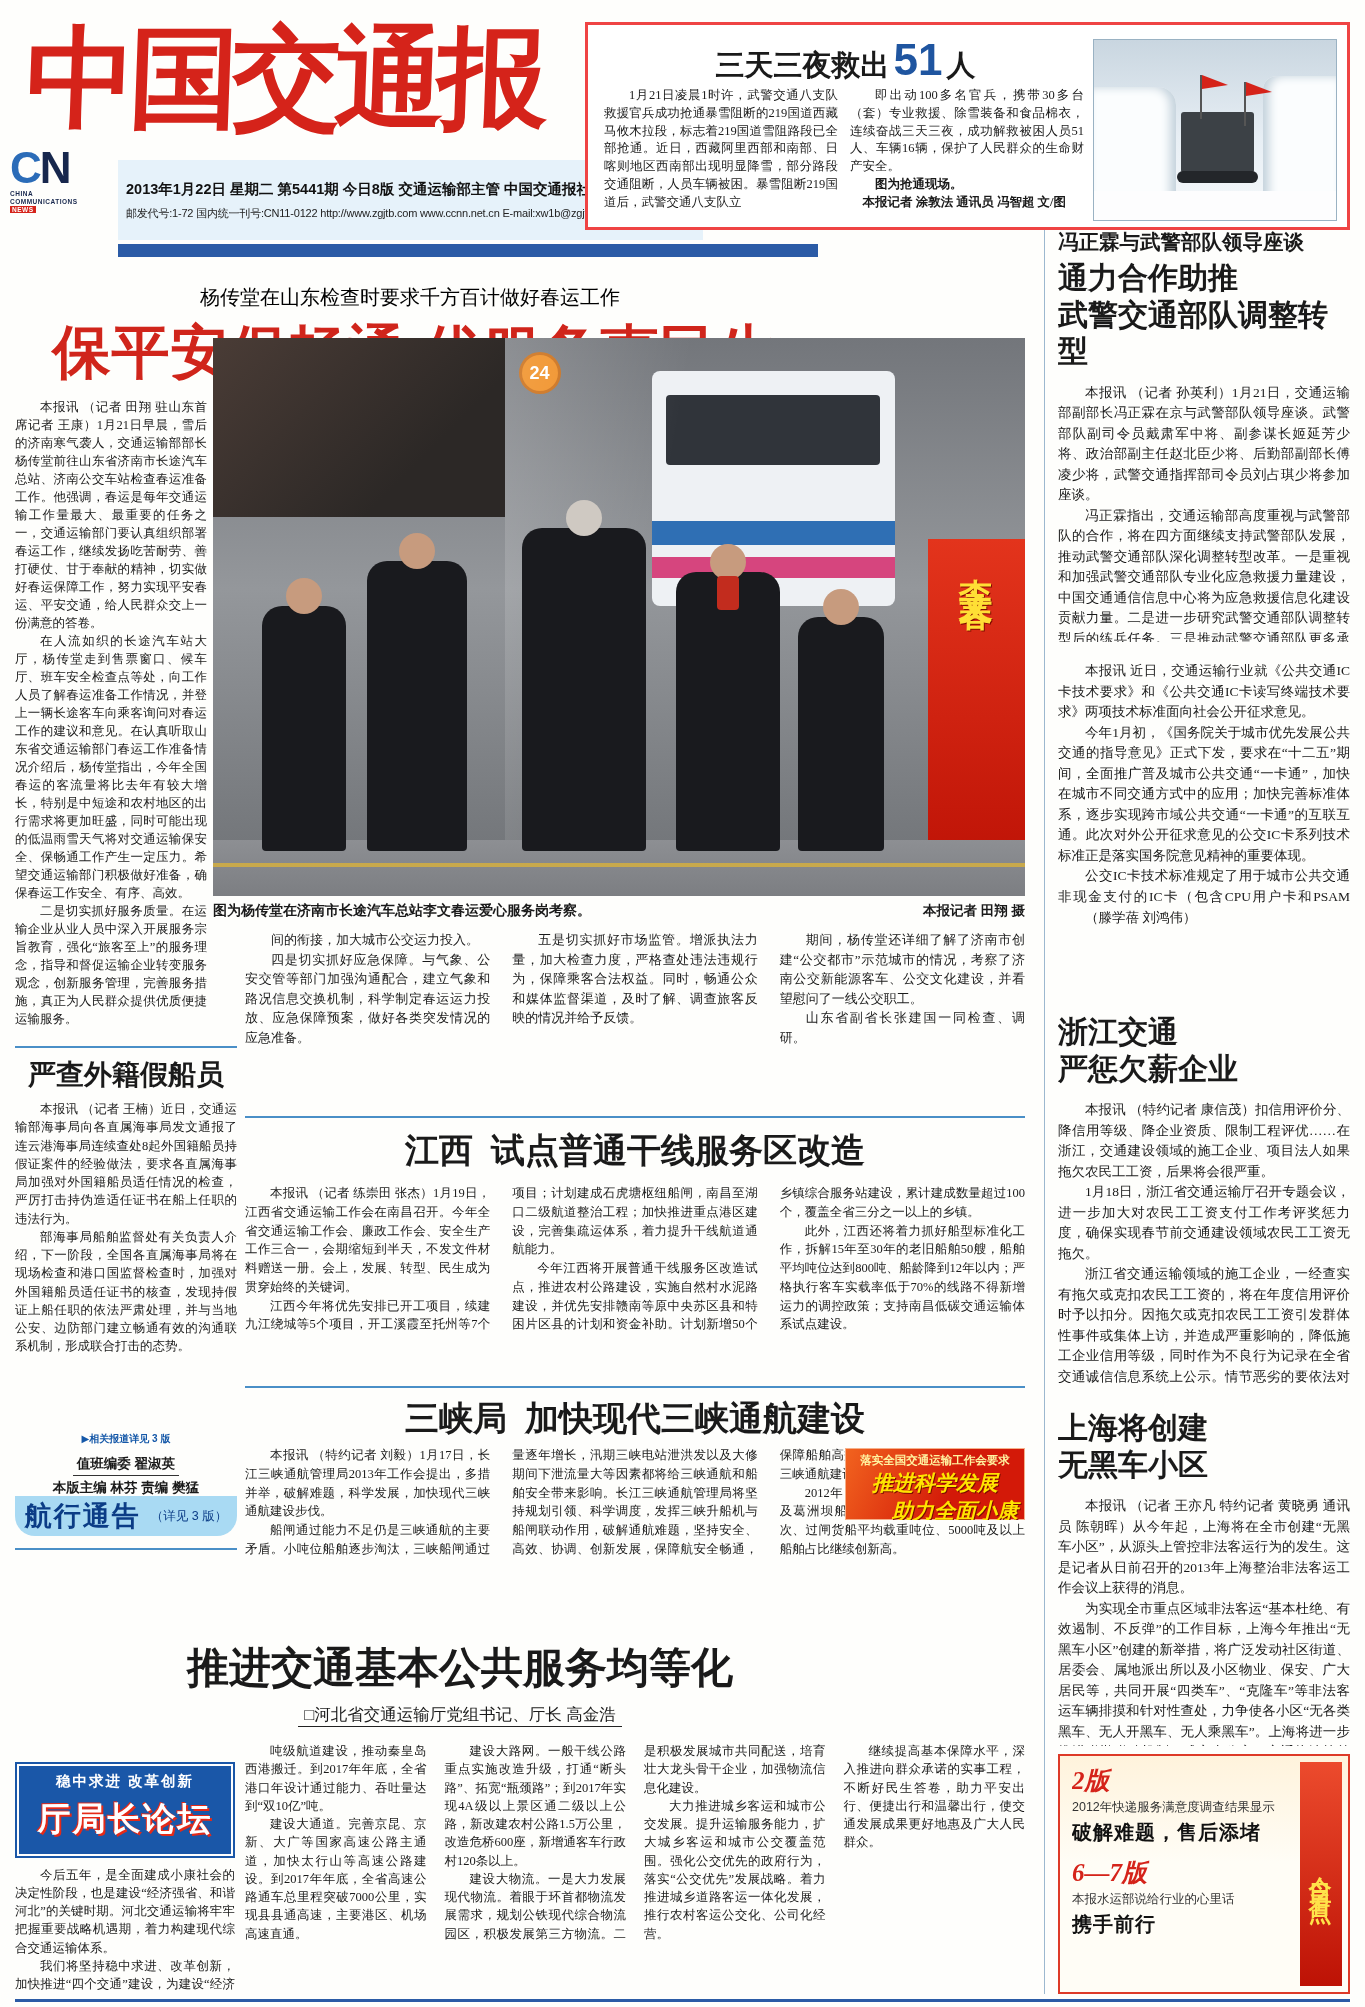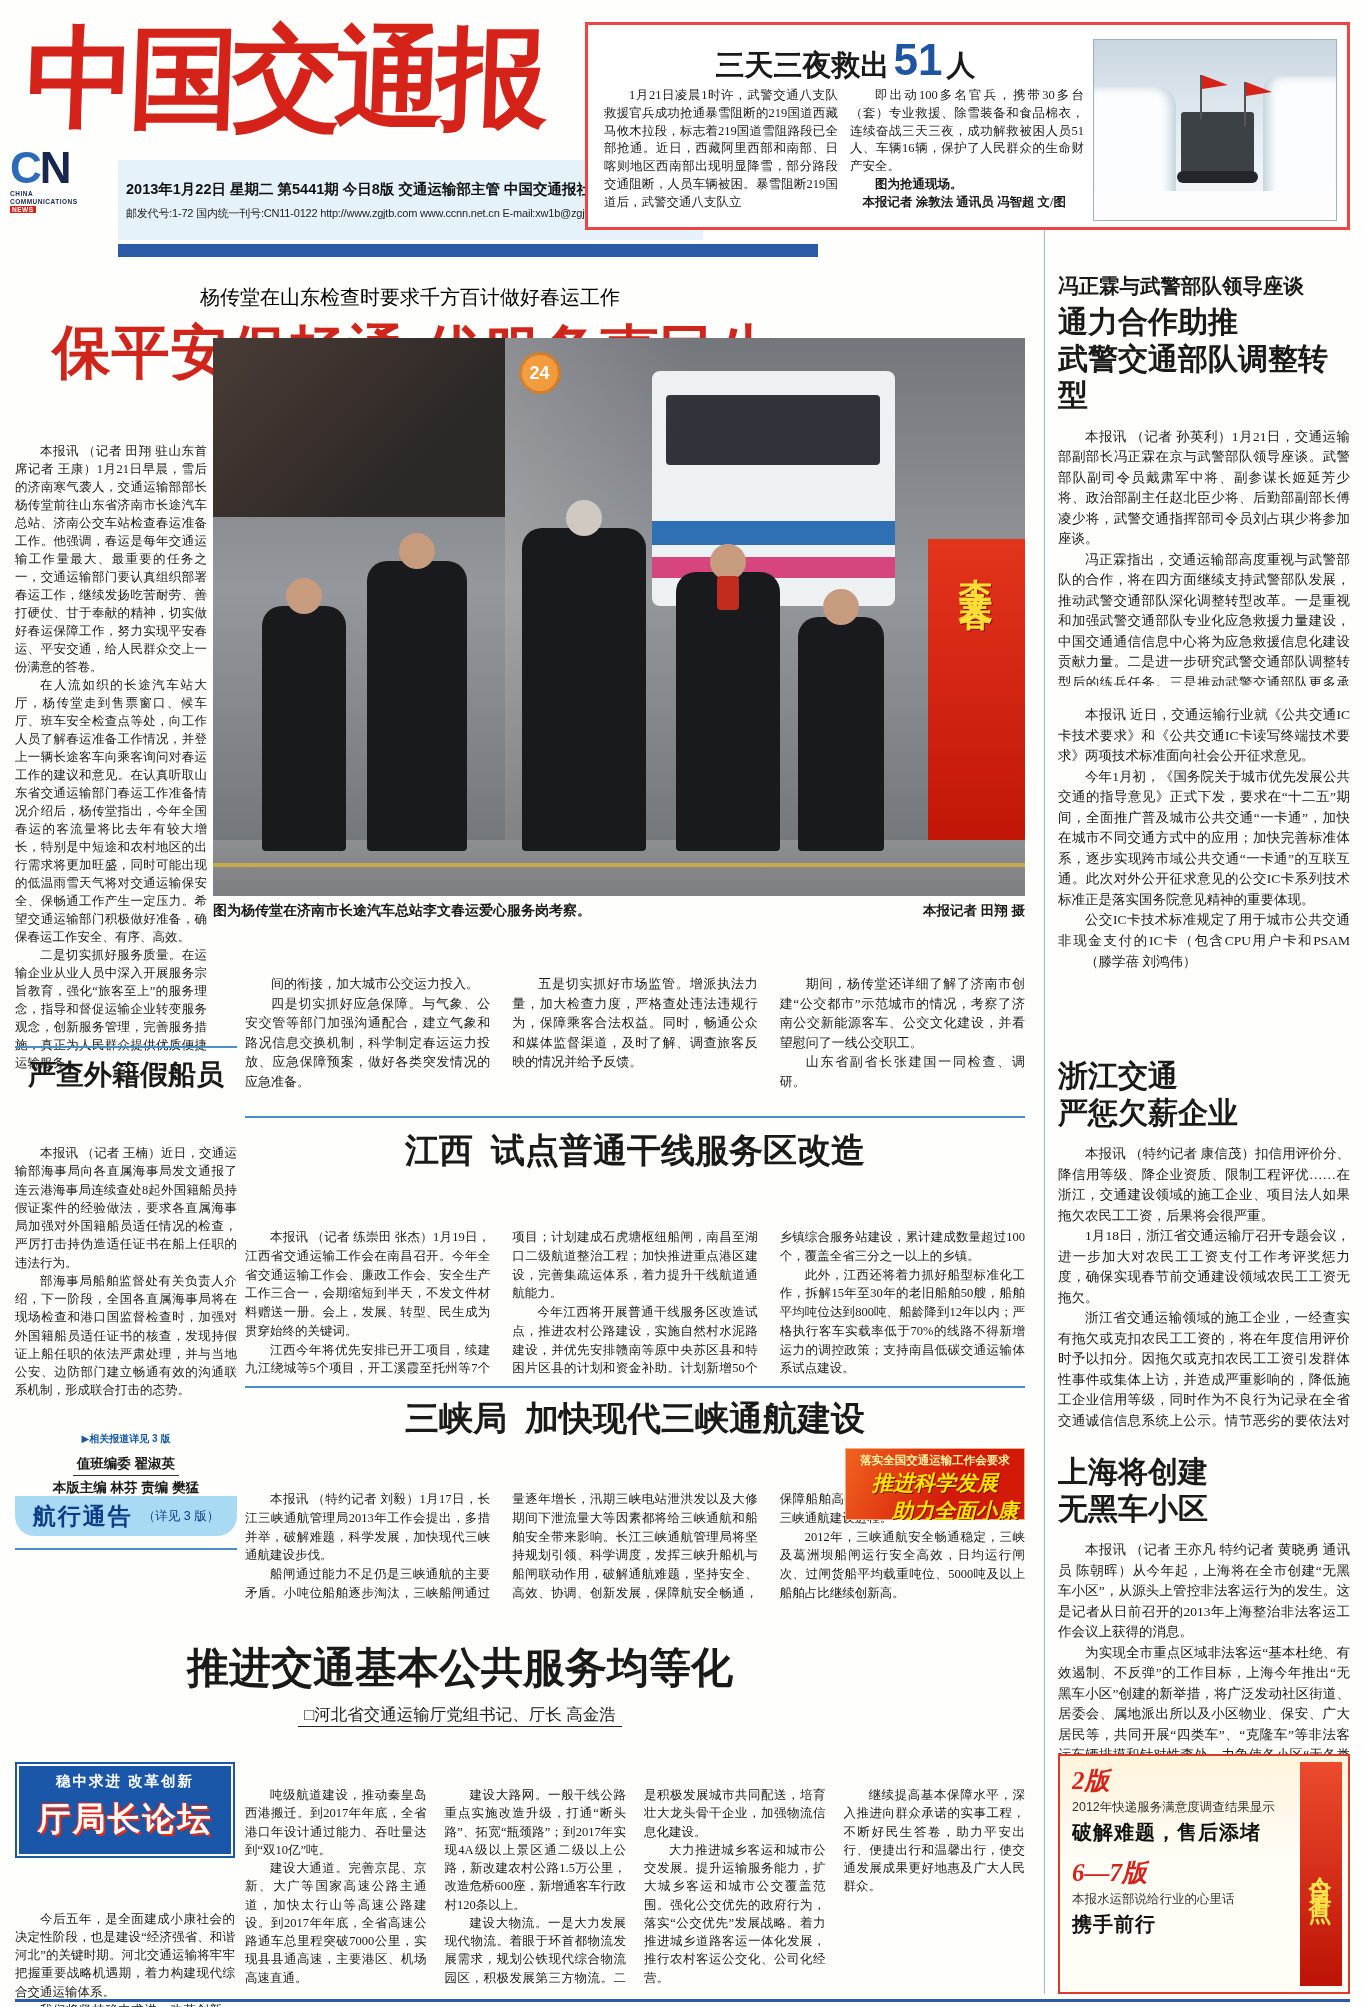--- a/index.html
+++ b/index.html
@@ -1,20 +1,20 @@
 <!DOCTYPE html>
 <html><head>
 <meta charset="utf-8">
 <style>
   html,body{margin:0;padding:0;background:#e9e9e6;}
   #page{position:relative;width:1365px;height:2007px;background:#fefefc;margin:0 auto;overflow:hidden;
         font-family:"Liberation Sans","DejaVu Sans",sans-serif;color:#1a1a1a;}
   .abs{position:absolute;}
   .serif{font-family:"Liberation Serif","DejaVu Serif",serif;}
-  .clip{overflow:hidden;margin-top:44px;}
+  .clip{overflow:hidden;}
   p.para{margin:0;text-indent:2em;text-align:justify;}
   .rule{background:#4a8fc7;height:2px;}
   
   #masthead-title{left:26px;top:0px;width:552px;height:158px;line-height:158px;
     font-family:"Liberation Serif","DejaVu Serif",serif;font-weight:900;color:#d5231a;
     font-size:110px;letter-spacing:-7px;transform:skewX(-2deg);white-space:nowrap;}
   #logo{left:10px;top:146px;width:104px;height:66px;}
   #logo .cn{font-weight:900;font-size:44px;line-height:44px;letter-spacing:-2px;}
   #logo .c{color:#2b6cb8;} #logo .n{color:#17274d;}
   #logo .sub{font-size:6.5px;font-weight:bold;color:#17274d;line-height:8px;letter-spacing:.5px;}
@@ -74,21 +74,21 @@
   #lead-bottom{left:245px;top:930px;width:780px;height:178px;column-count:3;column-gap:22px;font-size:13px;line-height:1.5;}
   
   #fc-headline{left:15px;top:1056px;width:222px;text-align:center;font-size:28px;font-weight:900;
     font-family:"Liberation Serif","DejaVu Serif",serif;white-space:nowrap;}
   #fc-body{left:15px;top:1100px;width:222px;height:330px;font-size:12.5px;line-height:1.46;}
   #fc-related{left:15px;top:1432px;width:222px;text-align:center;color:#1558a8;font-weight:bold;font-size:10px;}
   #editors{left:15px;top:1455px;width:222px;text-align:center;font-size:13.5px;}
   #editors div{display:inline-block;border-bottom:1px solid #333;padding:0 4px 2px;margin-bottom:3px;font-weight:600;}
   #notice-box{left:15px;top:1496px;width:222px;height:40px;background:#a9daf3;border-radius:0 0 20px 20px;
     display:flex;align-items:center;justify-content:center;gap:10px;}
-  #notice-box .nt{font-size:23px;font-weight:900;color:#0b3c86;letter-spacing:2px;}
+  #notice-box .nt{font-size:27px;font-weight:900;color:#0b3c86;letter-spacing:2px;}
   #notice-box .nn{font-size:12.5px;color:#0b3c86;}
   
   .sec-headline{text-align:center;font-weight:900;font-size:34px;white-space:nowrap;}
   .sec-headline .loc{margin-right:18px;}
   #jx-body,#sx-body{column-count:3;column-gap:22px;font-size:12.5px;line-height:1.5;}
   #sx-banner{left:845px;top:1448px;width:180px;height:72px;background:linear-gradient(115deg,#f2641f,#d31908 60%);
     box-shadow:0 0 0 1px #f5b08a inset;text-align:center;overflow:hidden;z-index:3;}
   #sx-banner .b1{font-size:11.5px;font-weight:bold;color:#fff3a0;margin-top:5px;}
   #sx-banner .b2{font-size:21px;font-weight:900;color:#ffe400;font-style:italic;text-shadow:1px 1px 0 #7a0c00;margin-top:1px;}
   #sx-banner .b3{font-size:21px;font-weight:900;color:#ffe400;font-style:italic;text-shadow:1px 1px 0 #7a0c00;margin-left:40px;}

